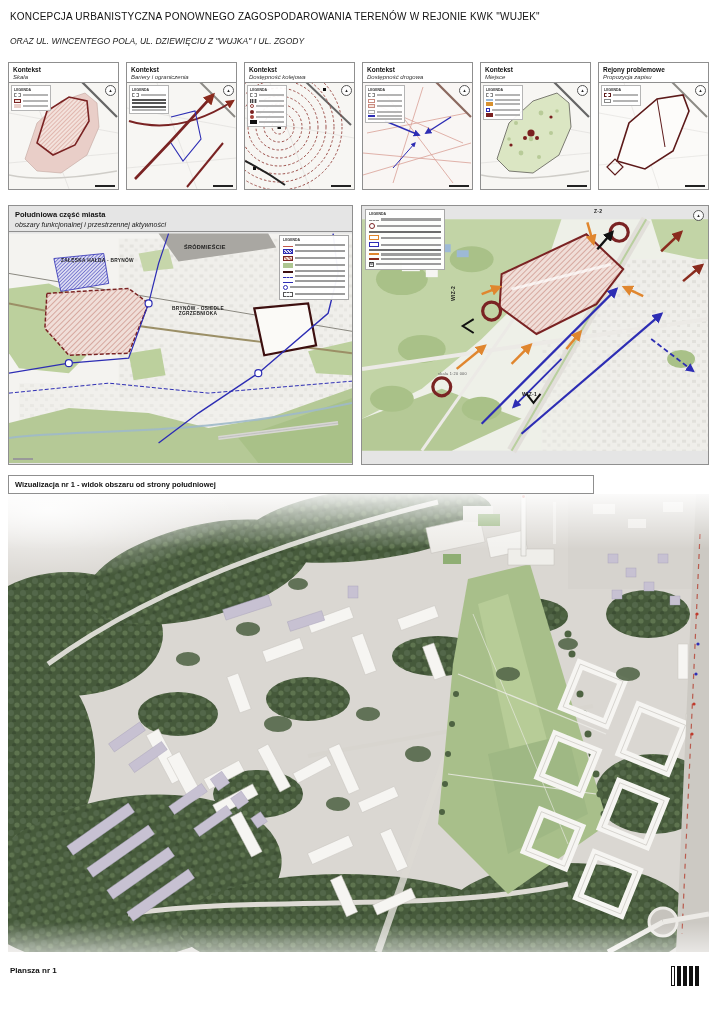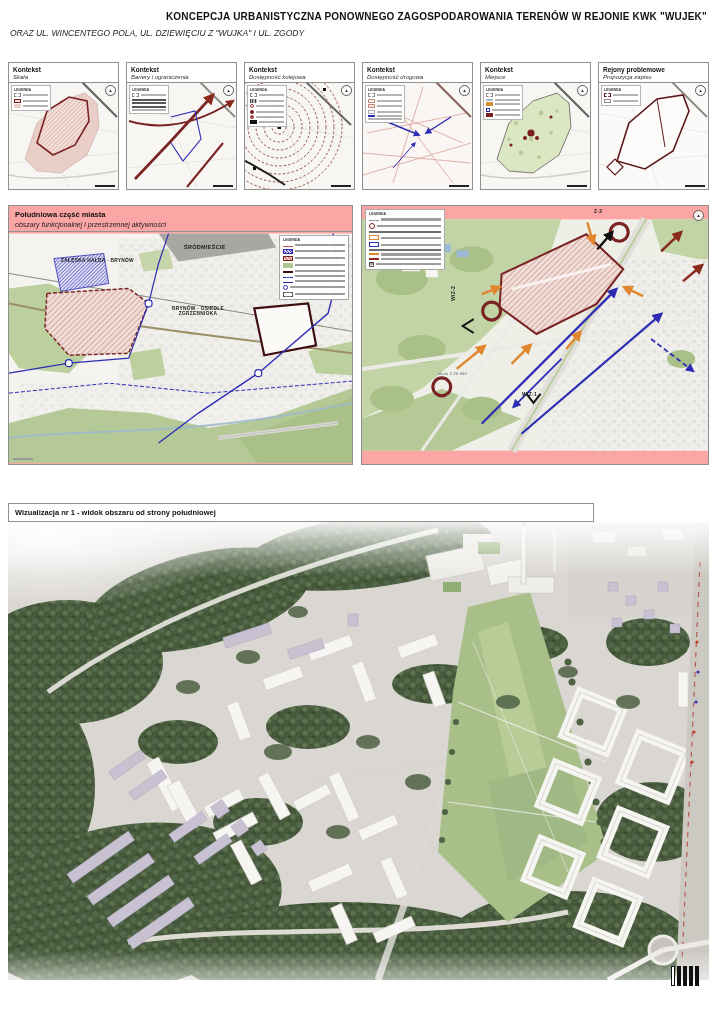--- a/index.html
+++ b/index.html
@@ -1,21 +1,21 @@
 <!DOCTYPE html>
 <html><head>
 <meta charset="utf-8">
 <style>
   html,body{margin:0;padding:0;background:#fff;}
   .board{position:relative;width:717px;height:1024px;background:#ffffff;overflow:hidden;
          font-family:"Liberation Sans", sans-serif;color:#111;}
   
   .header{position:absolute;left:10px;top:11px;right:10px;}
-  .header .t{font-size:10px;font-weight:bold;letter-spacing:.2px;text-align:right;}
-  .header .s{font-size:8.5px;font-style:italic;margin-top:6px;color:#222;}
+  .header .t{font-size:10px;font-weight:normal;letter-spacing:.2px;}
+  .header .s{font-size:8.5px;font-style:italic;margin-top:14px;color:#222;}
   
   .ctx-row{position:absolute;top:62px;left:8px;width:701px;height:128px;
            display:grid;grid-template-columns:repeat(6,1fr);gap:7px;}
   .card{border:1px solid #8f8f8f;background:#fff;display:flex;flex-direction:column;overflow:hidden;}
   .card-h{padding:3px 4px 2px;border-bottom:1px solid #8f8f8f;}
   .card-h .t{font-size:6.5px;font-weight:bold;}
   .card-h .s{font-size:6px;font-style:italic;color:#333;margin-top:1px;}
   .card-b{flex:1;position:relative;}
   .card-b svg{position:absolute;inset:0;width:100%;height:100%;}
   
@@ -26,38 +26,38 @@
   .sw{width:7px;height:4px;flex:none;box-sizing:border-box;}
   .tb{height:2px;background:#b4b4b4;flex:1;}
   .north{position:absolute;top:2px;right:2px;width:9px;height:9px;border:1px solid #555;border-radius:50%;
          background:rgba(255,255,255,.85);z-index:2;display:flex;align-items:center;justify-content:center;
          font-size:5px;line-height:1;color:#222;}
   .scalebar{position:absolute;bottom:2px;right:3px;height:2.5px;display:flex;z-index:2;}
   .scalebar span{width:5px;height:2.5px;}
   .scalebar span:nth-child(odd){background:#222;} .scalebar span:nth-child(even){background:#fff;border:.5px solid #222;box-sizing:border-box;}
   
   .mid-row{position:absolute;top:205px;left:8px;width:701px;height:260px;display:flex;gap:8px;}
-  .panel{border:1px solid #8f8f8f;background:#fca5a5;display:flex;flex-direction:column;box-sizing:border-box;}
+  .panel{border:1px solid #8f8f8f;background:#e5e5e5;display:flex;flex-direction:column;box-sizing:border-box;}
   .panel.left{width:345px;} .panel.right{width:348px;}
   .panel-h{padding:4px 6px 3px;border-bottom:1px solid #8f8f8f;}
   .panel-h .t{font-size:7.5px;font-weight:bold;}
   .panel-h .s{font-size:7px;font-style:italic;color:#222;margin-top:1.5px;}
   .panel-b{flex:1;position:relative;overflow:hidden;}
   .panel-b svg{position:absolute;inset:0;width:100%;height:100%;}
   .map-legend{position:absolute;background:rgba(255,255,255,.96);border:.5px solid #a8a8a8;
               padding:2px 3px;z-index:2;}
   .map-legend .lt{font-size:3.5px;font-weight:bold;color:#333;}
   .mrow{display:flex;align-items:center;gap:2px;margin-top:2px;}
   .msw{width:10px;height:5px;flex:none;box-sizing:border-box;}
   .mtb{height:2.2px;background:#9d9d9d;flex:1;}
   .mhead{height:2.2px;background:#6d6d6d;flex:1;}
   .maplabel{position:absolute;z-index:2;font-weight:bold;color:#1a1a1a;letter-spacing:.3px;}
   .skeleton{background:#999;}
   
-  .viz{position:absolute;top:475px;left:8px;width:586px;margin-top:28px;}
+  .viz{position:absolute;top:475px;left:8px;width:586px;}
   .viz-h{border:1px solid #8f8f8f;background:#fff;padding:4px 6px;font-size:7.5px;font-weight:bold;box-sizing:border-box;}
   .viz-img{position:relative;width:701px;height:458px;background:#d8d5d0;overflow:hidden;}
   .viz-img svg{position:absolute;inset:0;width:100%;height:100%;}
   
   .footer{position:absolute;left:10px;top:966px;right:10px;height:30px;}
   .footer .t{font-size:8px;font-weight:bold;}
   .footer .s{font-size:7.5px;font-style:italic;margin-top:2px;color:#222;}
   .logo{position:absolute;right:8px;top:0;height:20px;display:flex;gap:2px;align-items:stretch;}
   .logo .bar{width:4px;background:#111;}
   .logo .bar.first{background:#fff;border:1px solid #111;box-sizing:border-box;}
@@ -799,20 +799,21 @@
         </g>
 
         <rect x="0" y="0" width="701" height="55" fill="url(#gTop)"></rect>
         <ellipse cx="40" cy="15" rx="190" ry="70" fill="url(#gRad)"></ellipse>
         <rect x="0" y="428" width="701" height="30" fill="url(#gBot)"></rect>
       </svg>
     </div>
   </div>
 
   <div class="footer">
+    <div class="t">Plansza nr 1</div>
     <div class="logo">
       <div class="bar first"></div>
         <div class="bar"></div>
         <div class="bar"></div>
         <div class="bar"></div>
         <div class="bar"></div>
     </div>
   </div>
 
 </div>

